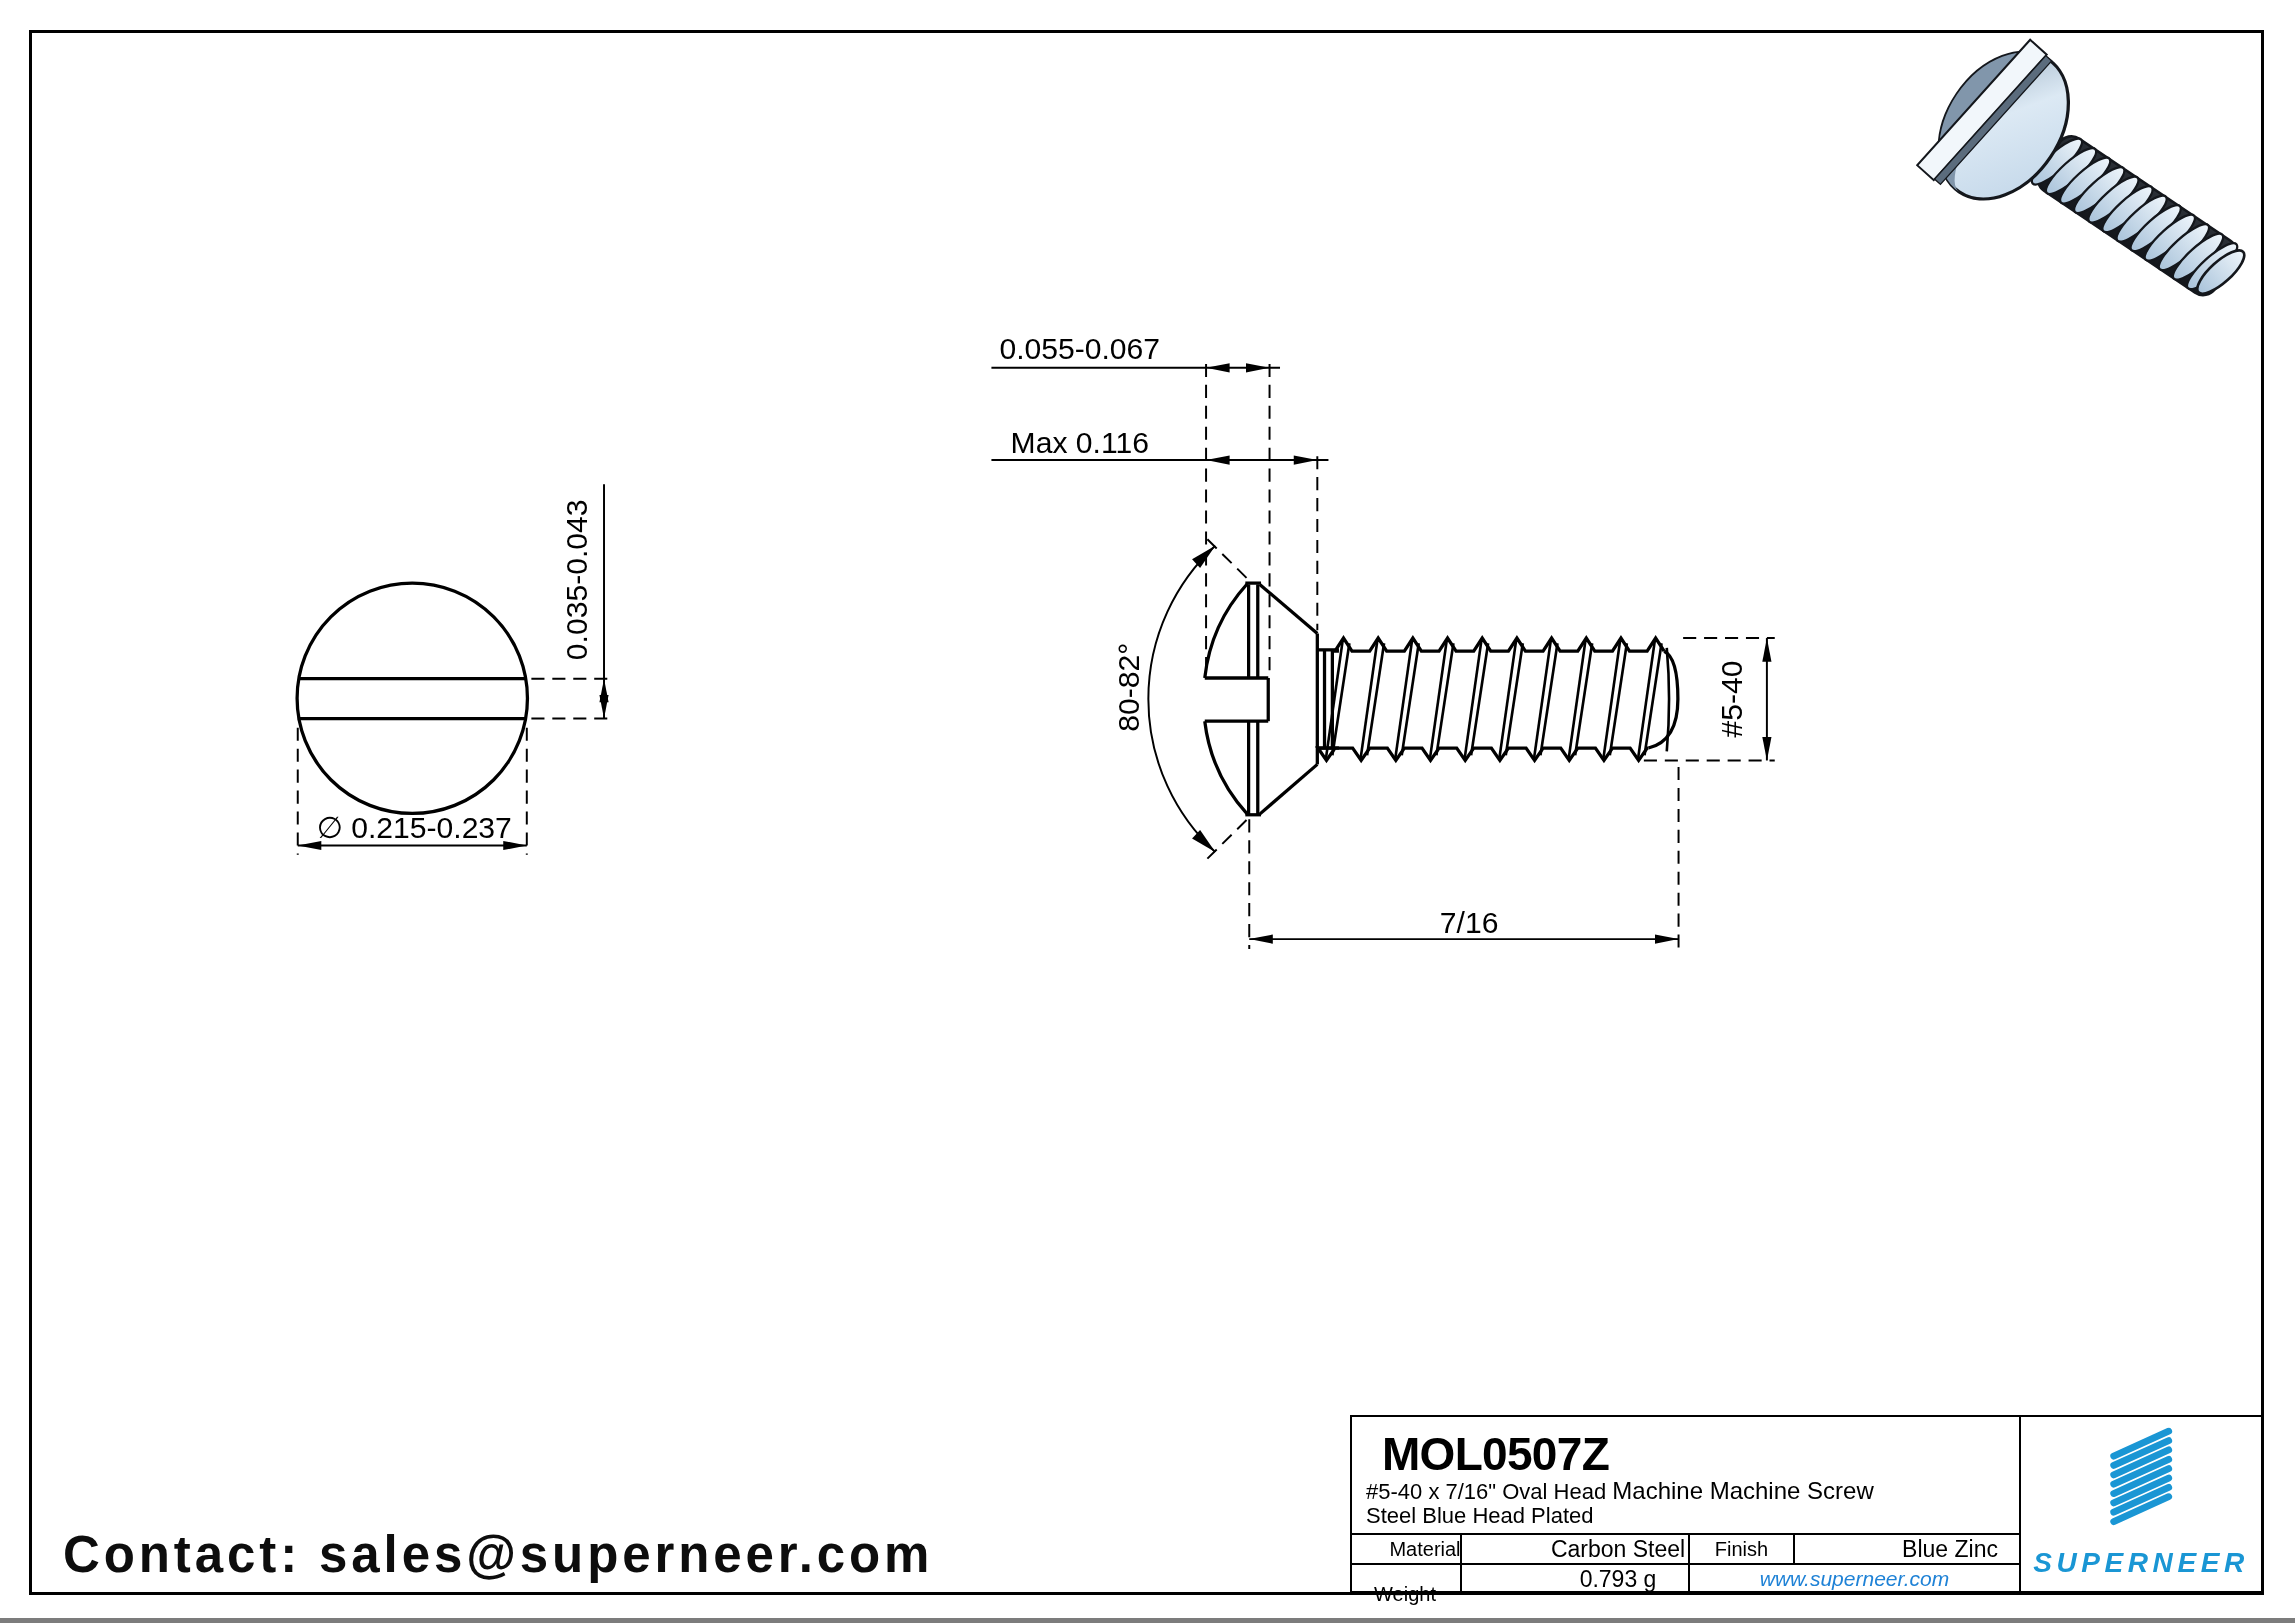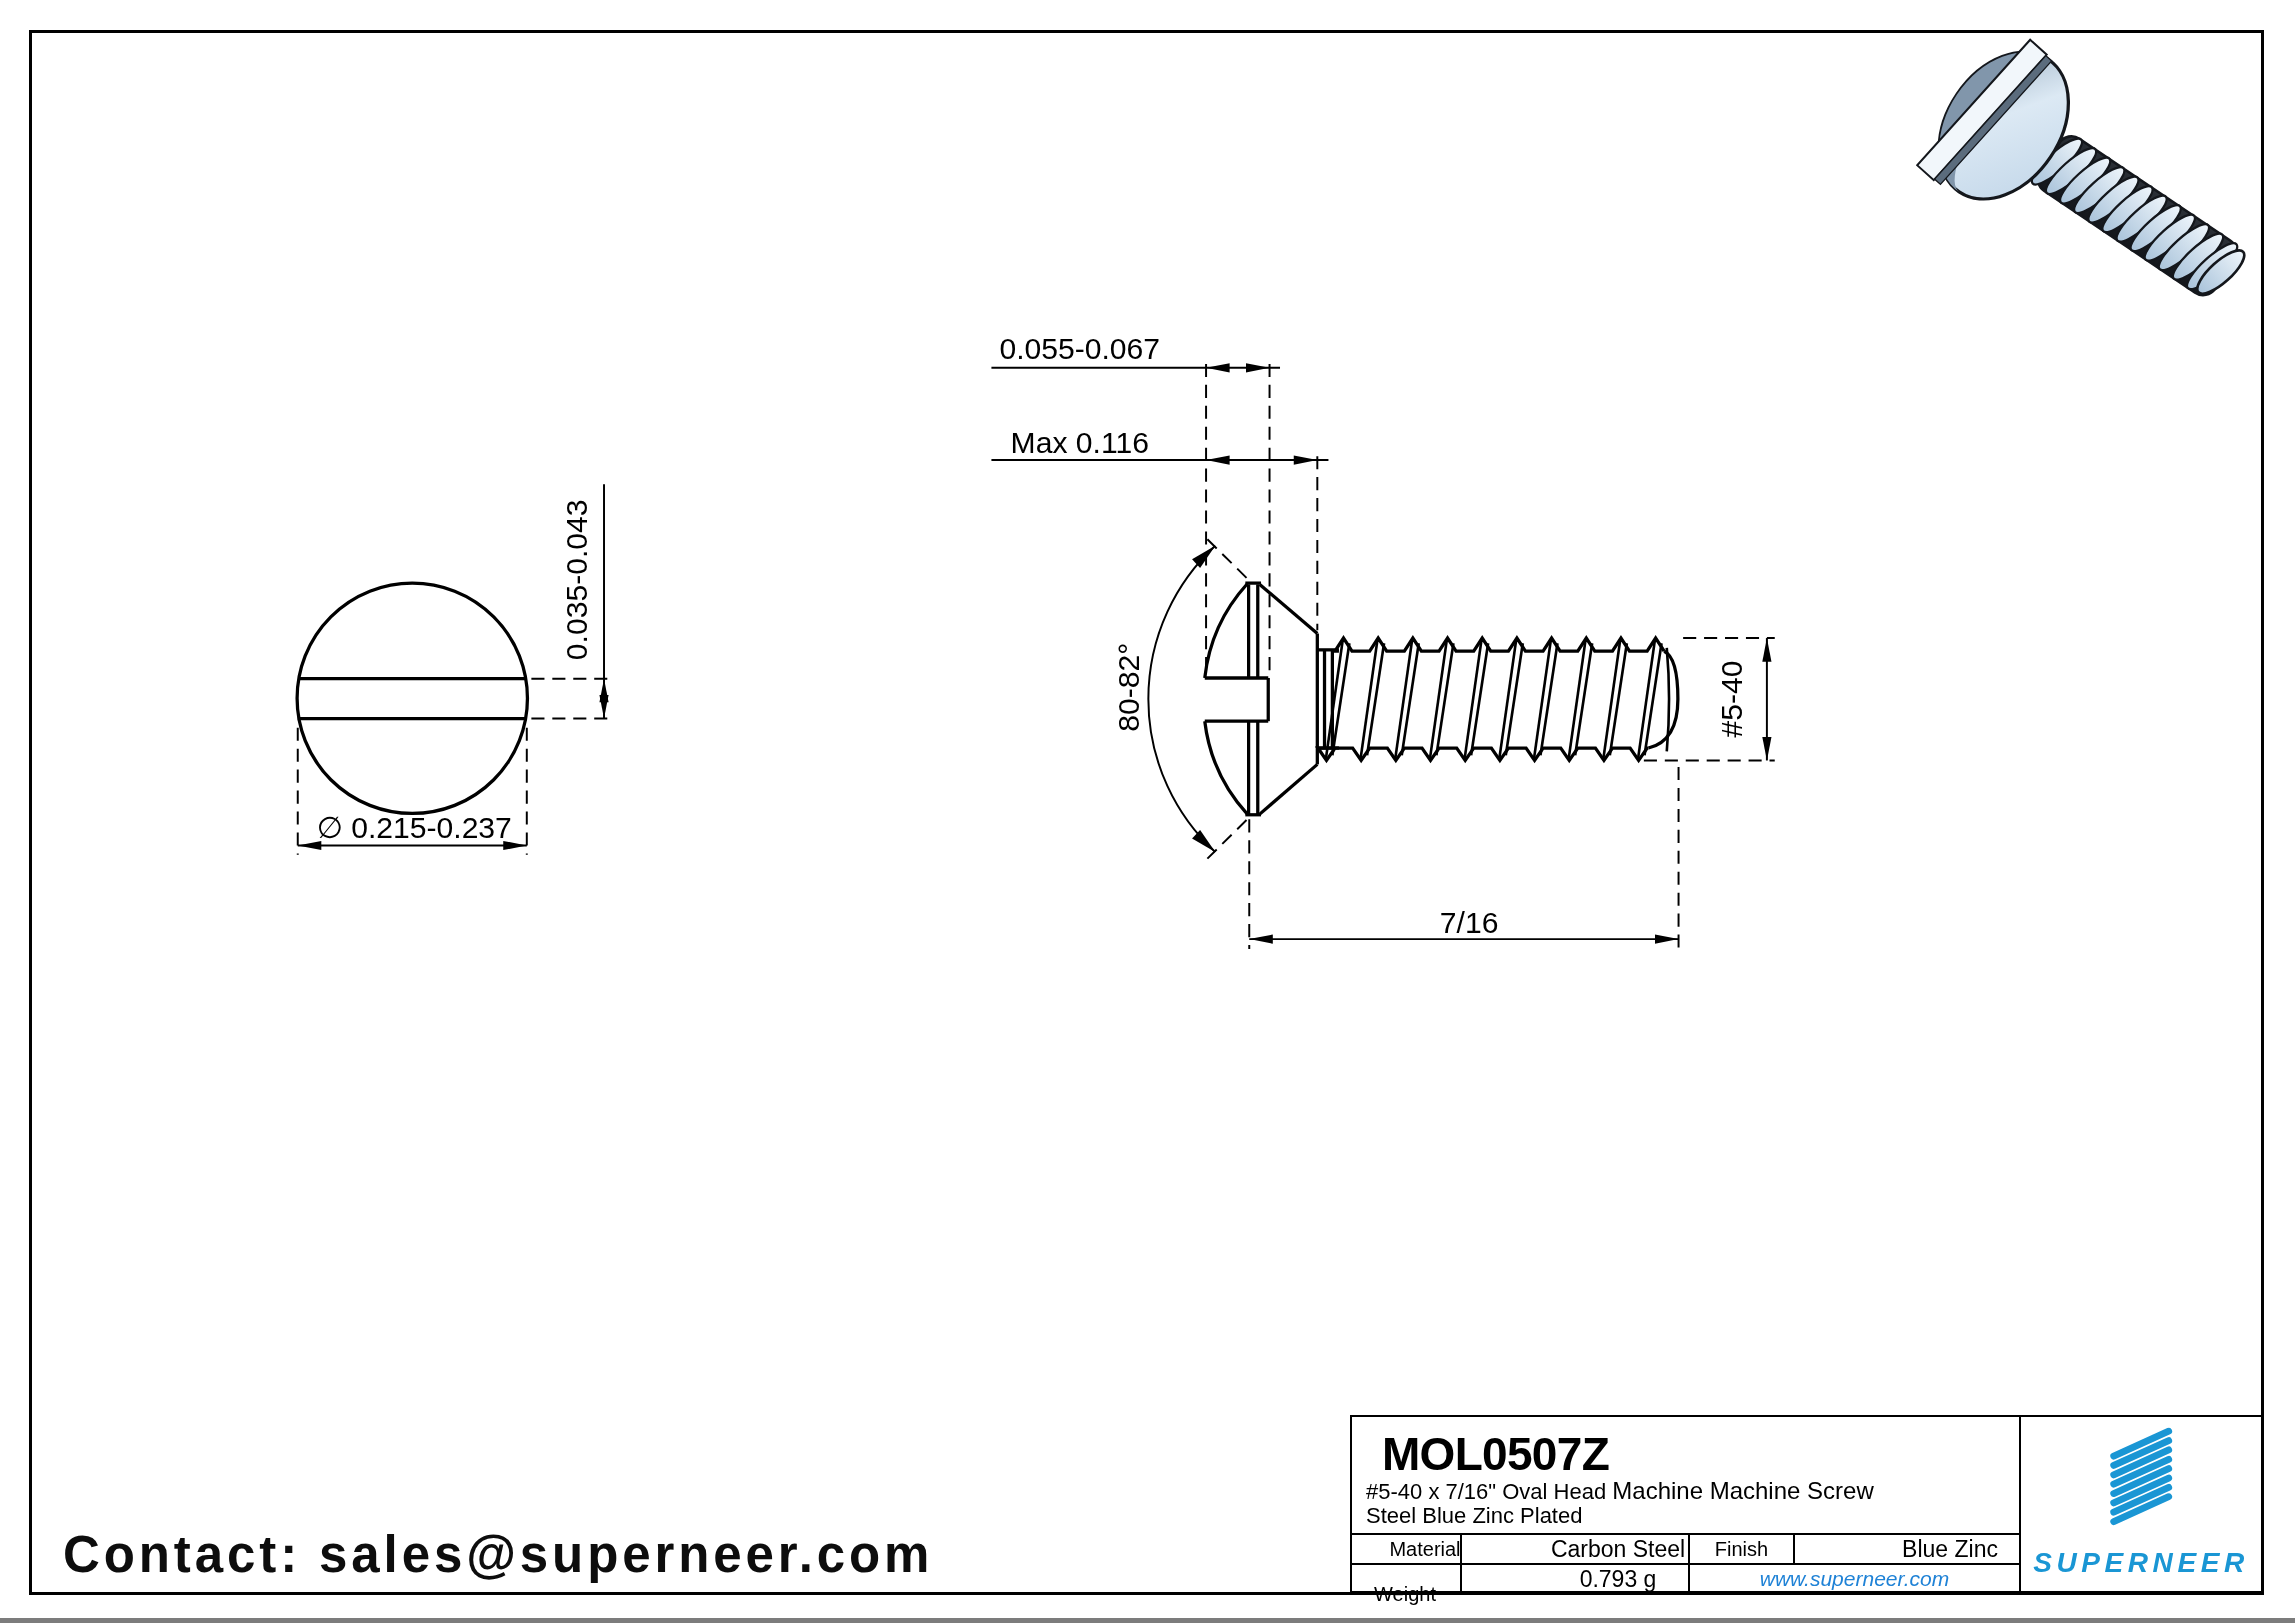--- a/index.html
+++ b/index.html
@@ -210,21 +210,21 @@
 
 <div class="abs tb-line" style="left:1350px;top:1533px;width:669px;height:2px;"></div>
 <div class="abs tb-line" style="left:1350px;top:1563px;width:669px;height:2px;"></div>
 <div class="abs tb-line" style="left:1460px;top:1533px;width:2px;height:60px;"></div>
 <div class="abs tb-line" style="left:1688px;top:1533px;width:2px;height:60px;"></div>
 <div class="abs tb-line" style="left:1793px;top:1533px;width:2px;height:30px;"></div>
 <div class="abs tb-line" style="left:2019px;top:1415px;width:2px;height:178px;"></div>
 
 <div class="abs" id="part-number">MOL0507Z</div>
 <div class="abs" id="desc1"><span>#5-40 x 7/16" Oval Head </span><span class="big">Machine Machine Screw</span></div>
-<div class="abs" id="desc2">Steel Blue Zinc Plated</div>
+<div class="abs" id="desc2">Steel Blue Head Plated</div>
 
 <div class="abs cell lbl" style="left:1350px;top:1535px;width:110px;height:28px;padding-left:20px;">Material</div>
 <div class="abs cell val" style="left:1462px;top:1535px;width:226px;height:28px;">Carbon Steel</div>
 <div class="abs cell lbl" style="left:1690px;top:1535px;width:103px;height:28px;">Finish</div>
 <div class="abs cell val" style="left:1795px;top:1535px;width:224px;height:28px;">Blue Zinc</div>
 <div class="abs cell lbl" style="left:1350px;top:1565px;width:110px;height:28px;margin-top:15px;">Weight</div>
 <div class="abs cell val" style="left:1462px;top:1565px;width:226px;height:28px;">0.793 g</div>
 <div class="abs cell" id="website-cell" style="left:1690px;top:1565px;width:329px;height:28px;">www.superneer.com</div>
 
 <div class="abs" id="brand-text" style="color: rgb(26, 150, 212); font-style: italic;">SUPERNEER</div>

